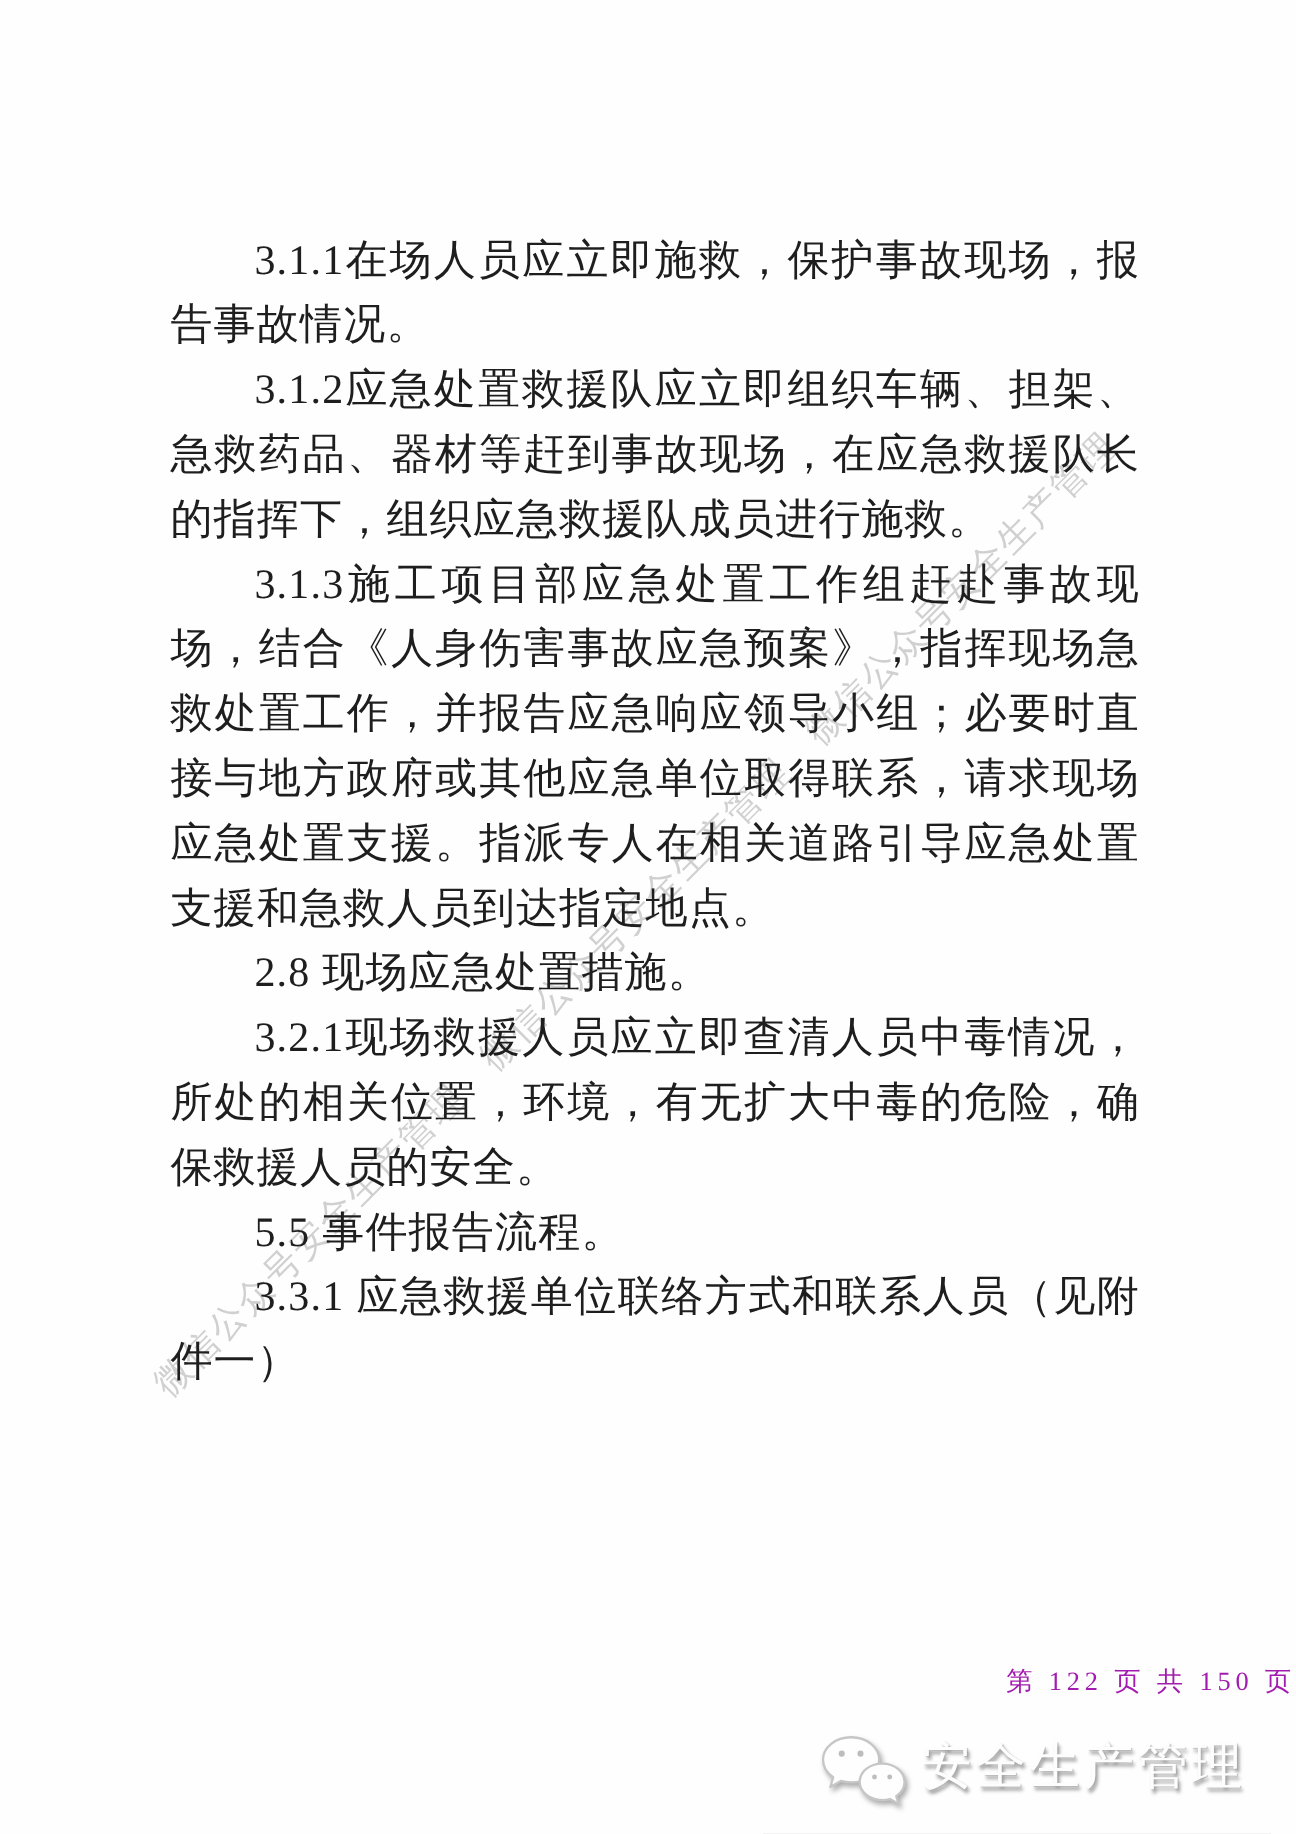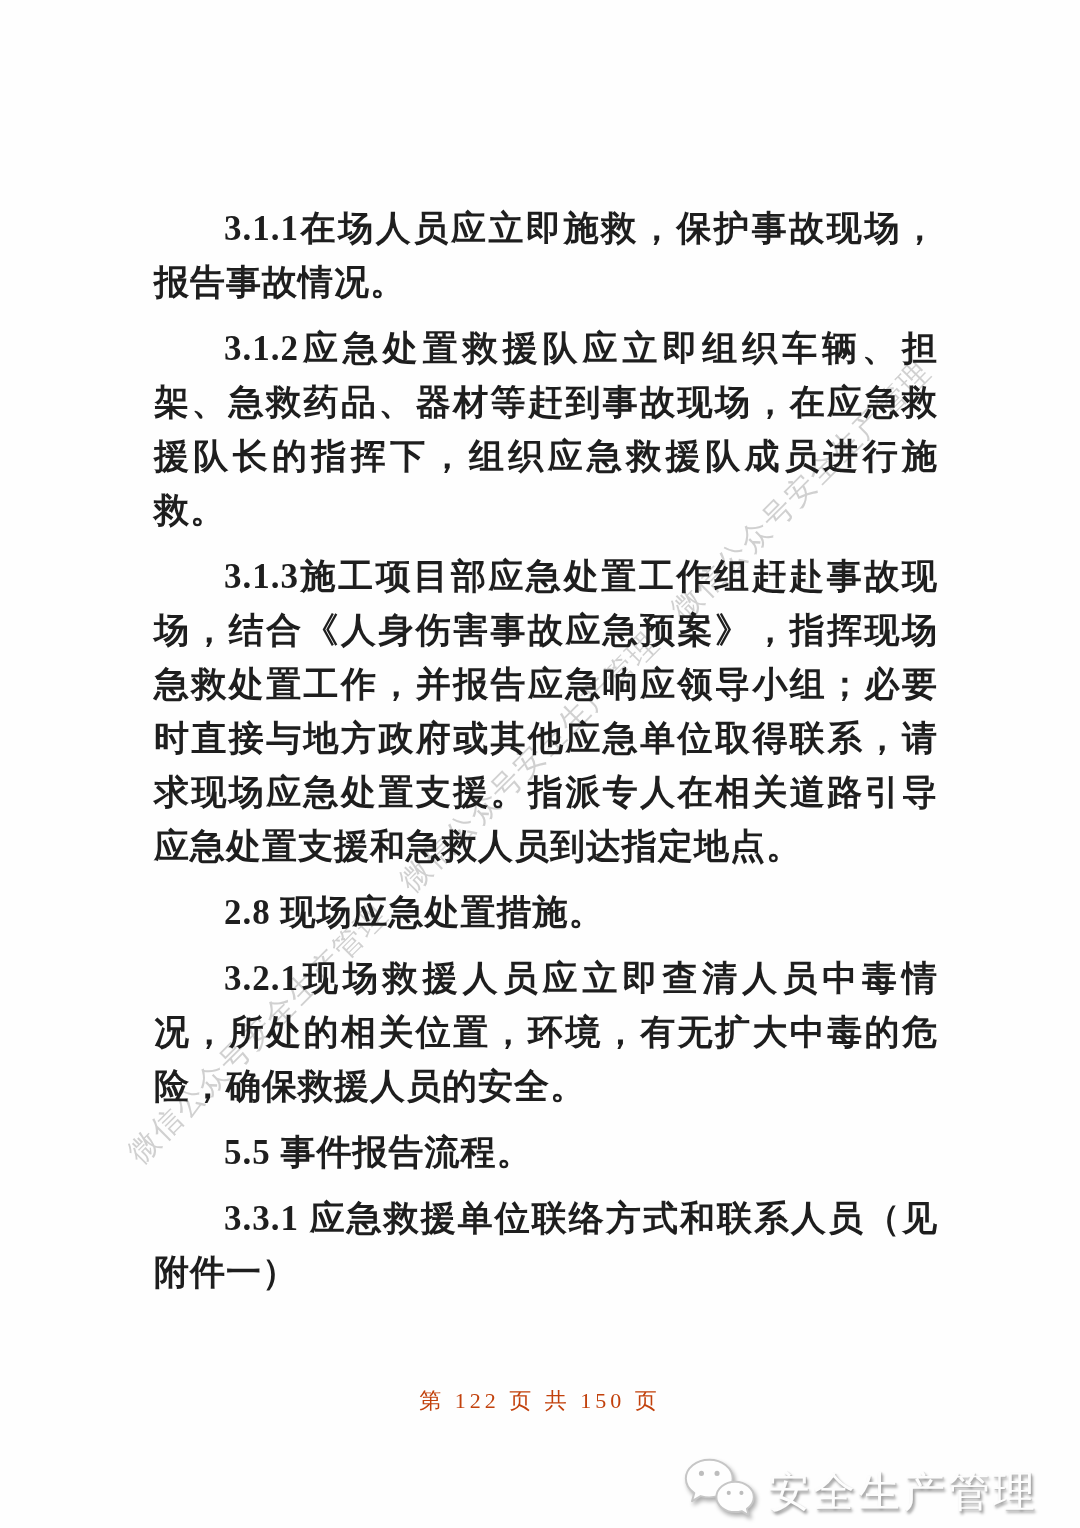--- a/index.html
+++ b/index.html
@@ -27,44 +27,43 @@
     text-align: center;
     pointer-events: none;
   }
   .content {
     position: absolute;
     top: 190px;
     left: 142px;
     width: 808px;
   }
   .content p {
-    margin: 12px;
+    margin: 0;
     font-size: 35px;
     line-height: 54px;
     letter-spacing: 1px;
     text-align: justify;
     text-indent: 2em;
-    font-weight: bold;
   }
   .footer {
     position: absolute;
     top: 1386px;
     left: 0;
     width: 100%;
-    text-align: center;
+    text-align: right;
     font-size: 22px;
     letter-spacing: 4px;
-    color: #c2410c;
+    color: #a21caf;
   }
   .brand {
     position: absolute;
     right: 42px;
-    bottom: 8px;
+    bottom: 20px;
     display: flex;
-    align-items: flex-end;
+    align-items: flex-start;
     gap: 10px;
   }
   .brand .icon-wrap {
     width: 78px;
     height: 64px;
     filter: drop-shadow(2px 3px 2px #ababab);
   }
   .brand .label {
     font-family: "Liberation Sans", "DejaVu Sans", sans-serif;
     font-size: 42px;

